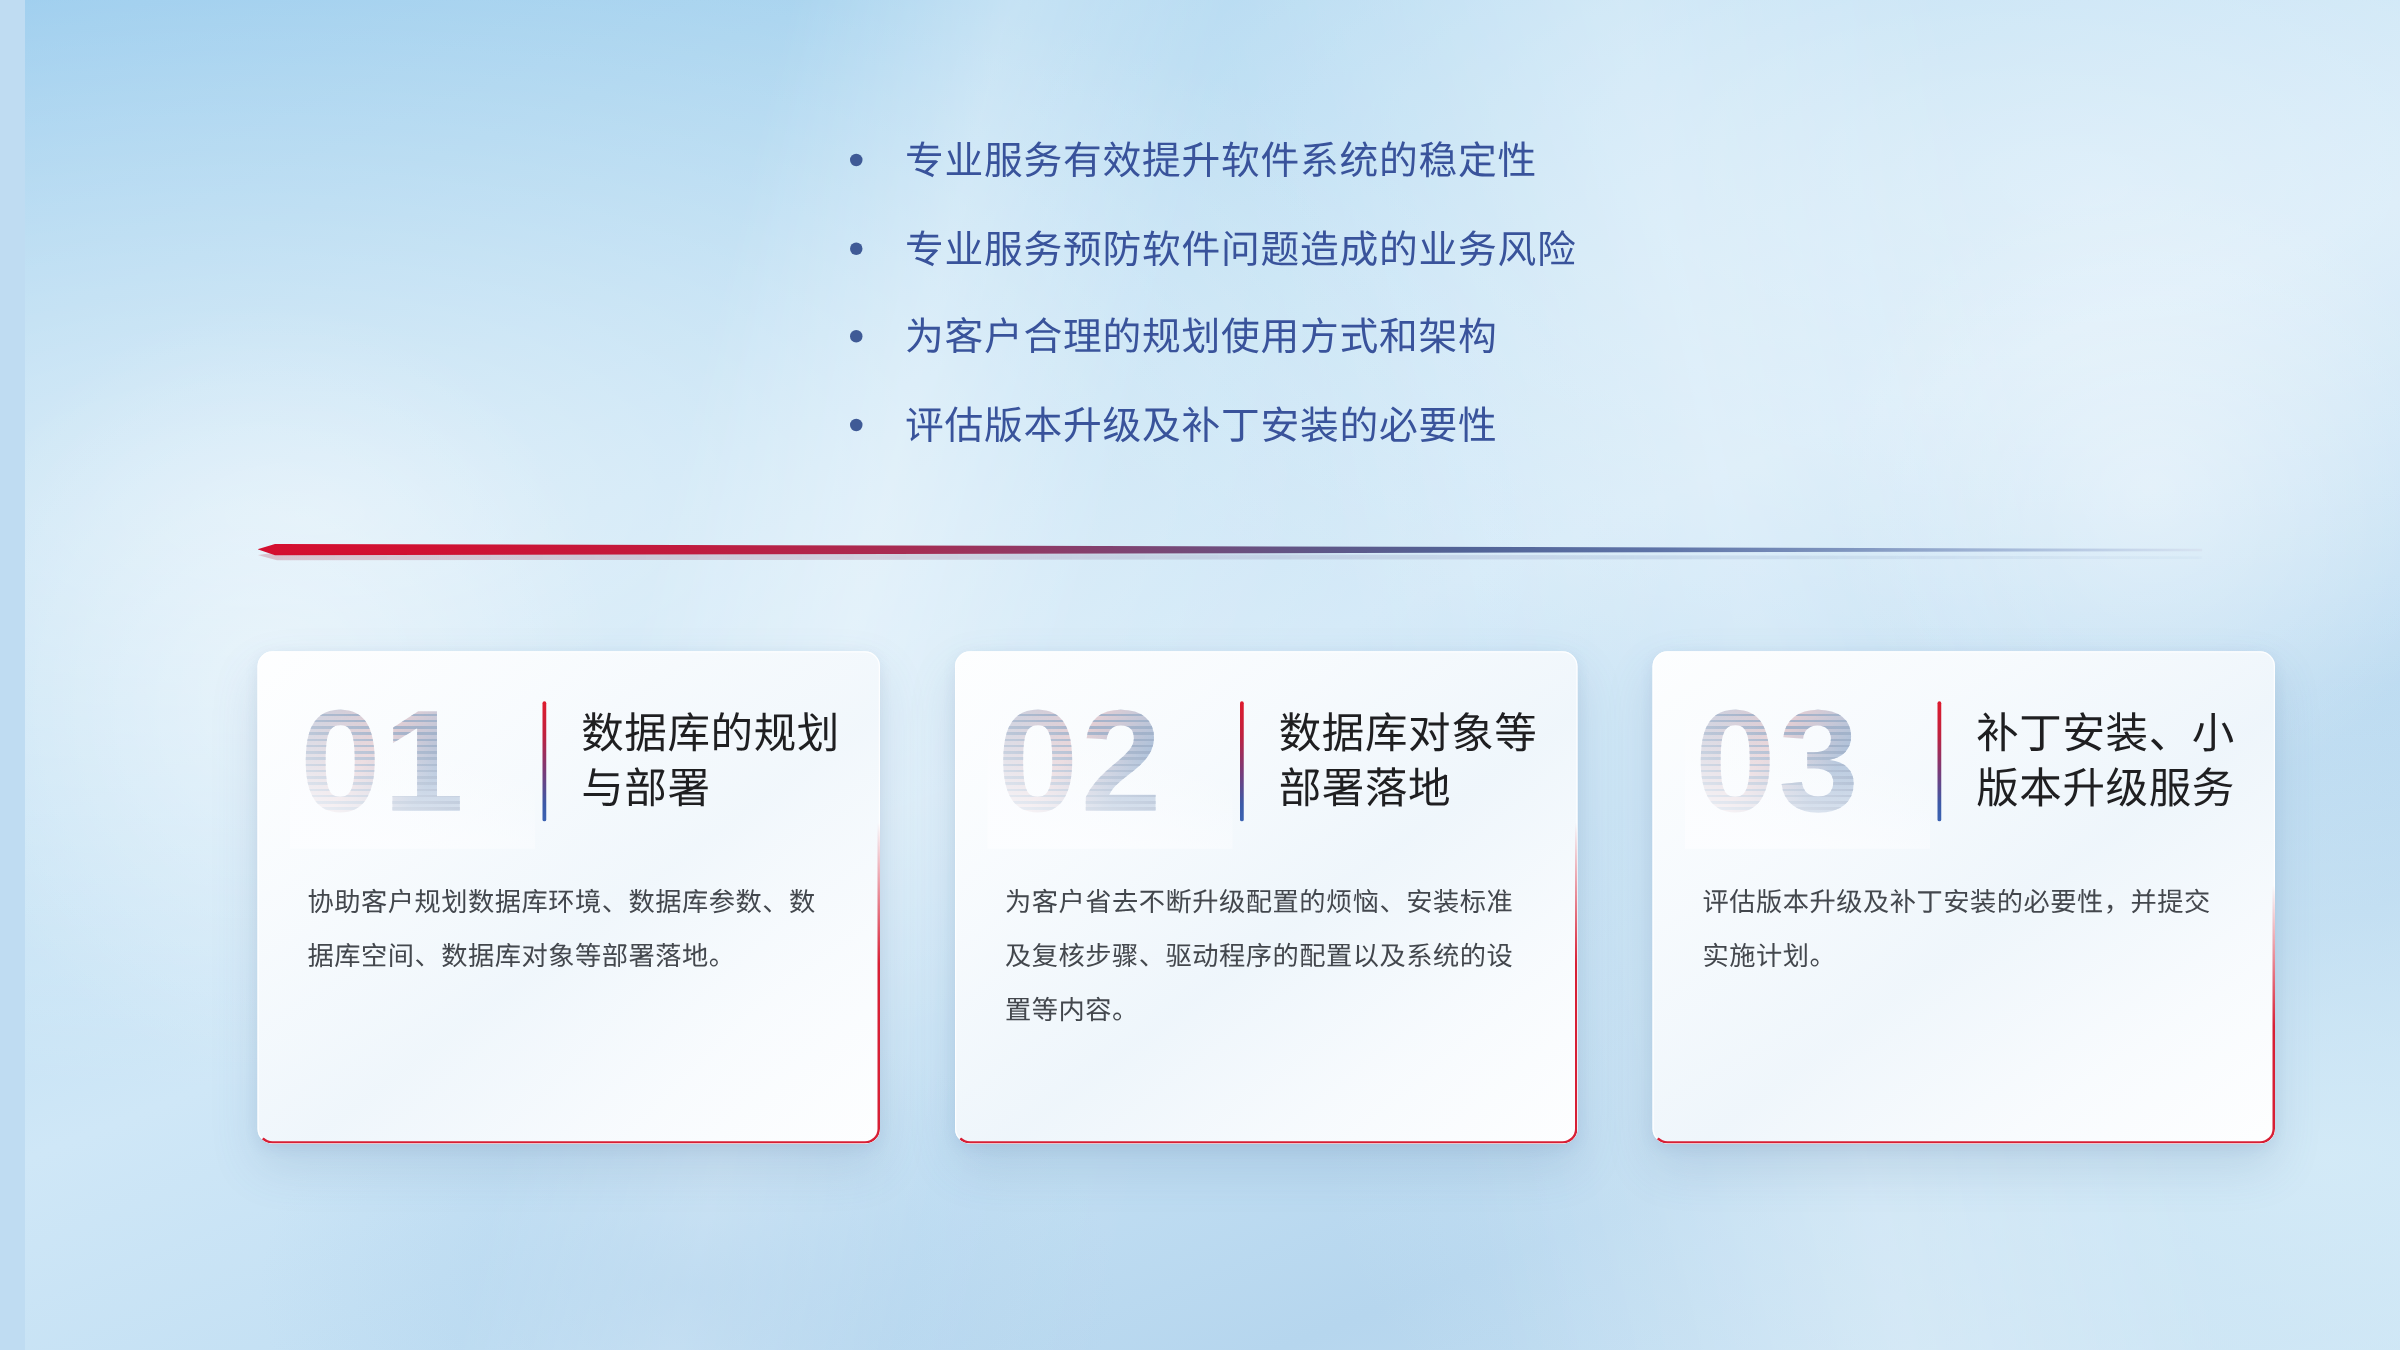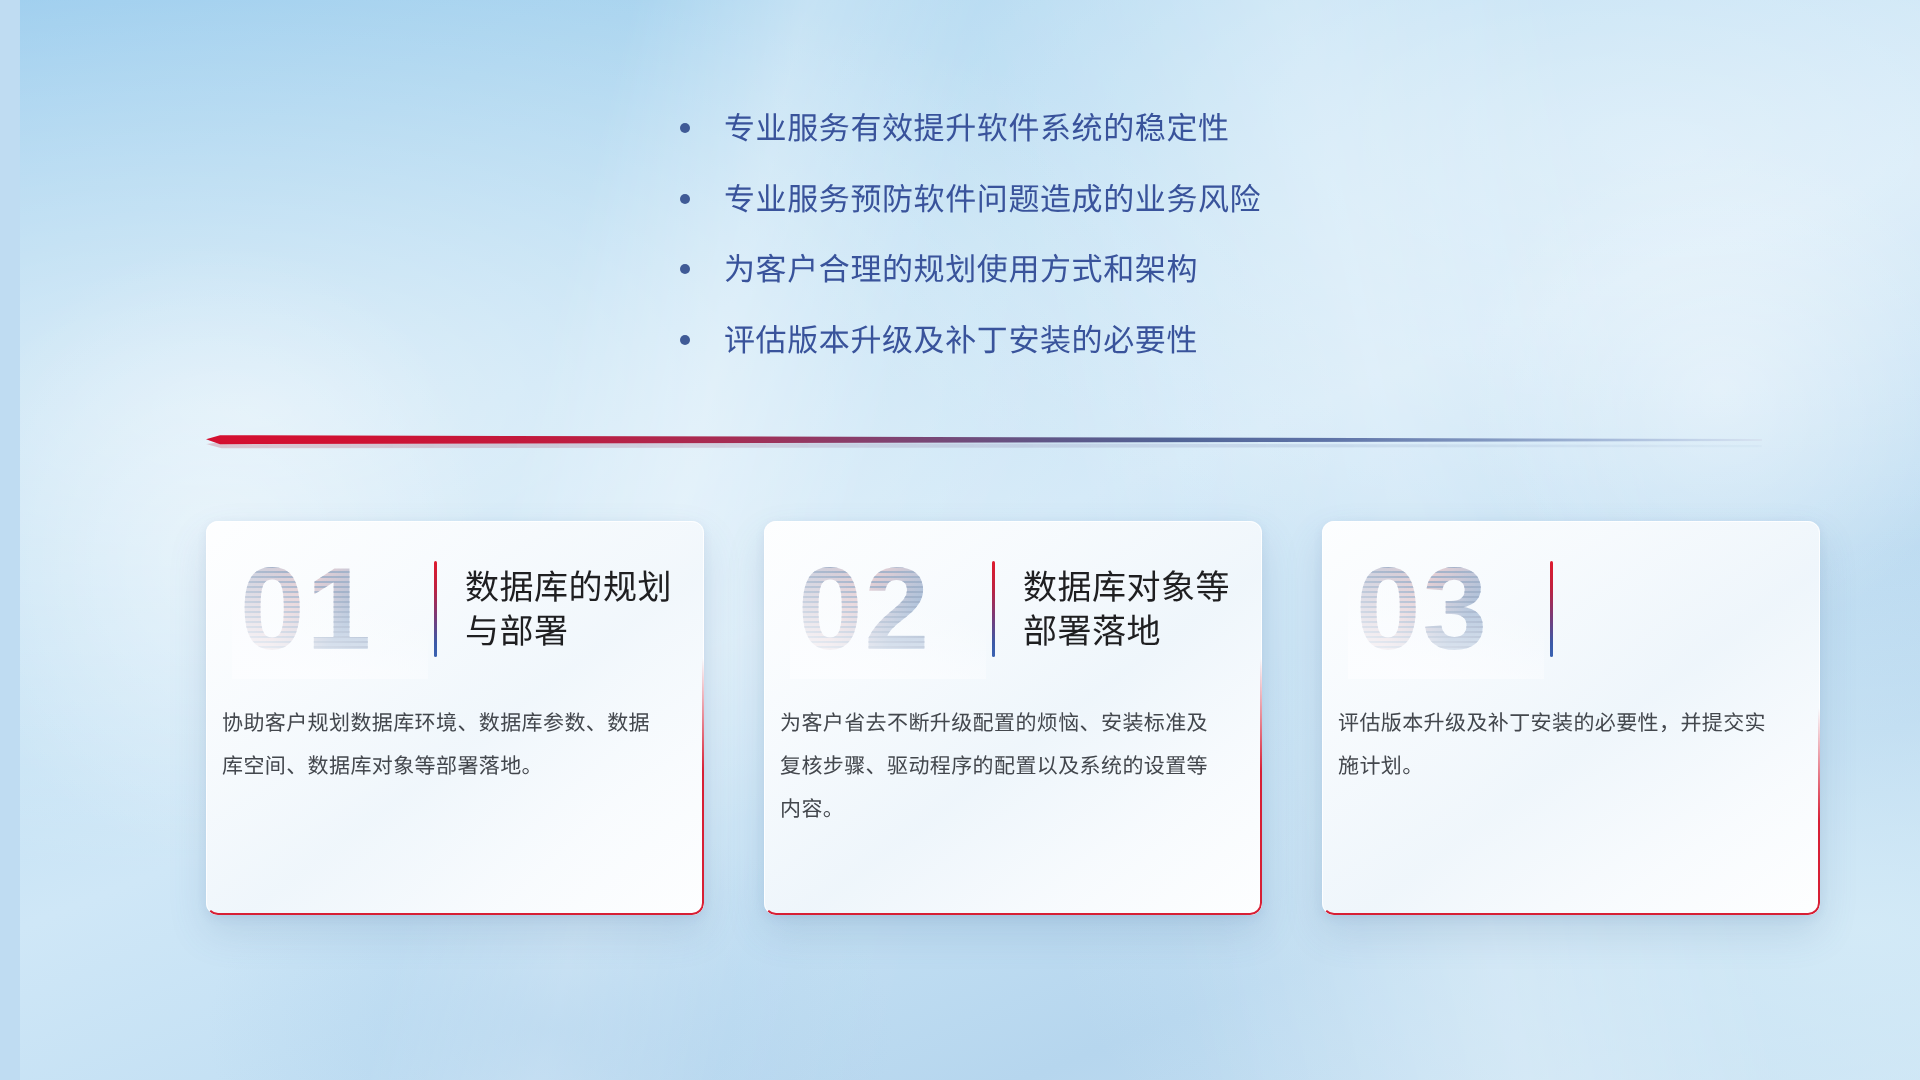--- a/index.html
+++ b/index.html
@@ -198,20 +198,21 @@
             mask-image: linear-gradient(205deg, rgba(0,0,0,0) 30%, rgba(0,0,0,1) 48%);
   }
 
   .card-head {
     position: relative;
     display: flex;
     align-items: center;
     height: 176px;
     padding: 0 24px 0 34px;
     box-sizing: border-box;
+    justify-content: flex-end;
   }
   
   .card-num {
     position: relative;
     font-size: 116px;
     font-weight: 700;
     line-height: 1;
     letter-spacing: 2px;
     color: #9fb3cd;
     flex: 0 0 auto;
@@ -252,21 +253,21 @@
     border-radius: 2px;
   }
   .card-title {
     font-size: 34px;
     line-height: 1.30;
     color: #1f1f21;
     font-weight: 500;
     letter-spacing: 0.5px;
   }
   .card-body {
-    padding: 0 34px 0 16px;
+    padding: 0 34px 0 40px;
     margin-top: 4px;
     font-size: 21px;
     line-height: 2.05;
     color: #43474d;
     letter-spacing: 0.4px;
   }
 </style>
 </head>
 <body>
 
@@ -324,19 +325,20 @@
       </div>
       <div class="card-body">为客户省去不断升级配置的烦恼、安装标准及复核步骤、驱动程序的配置以及系统的设置等内容。</div>
     </div>
 
     <div class="card card-3">
       <div class="card-accent"></div>
       <div class="card-head">
         <div class="card-num">03</div>
         <div class="num-fade"></div>
         <div class="card-rule"></div>
+        <div class="card-title">补丁安装、小版本升级服务</div>
       </div>
       <div class="card-body">评估版本升级及补丁安装的必要性，并提交实施计划。</div>
     </div>
 
   </div>
 
 </div>
 
 </body></html>

